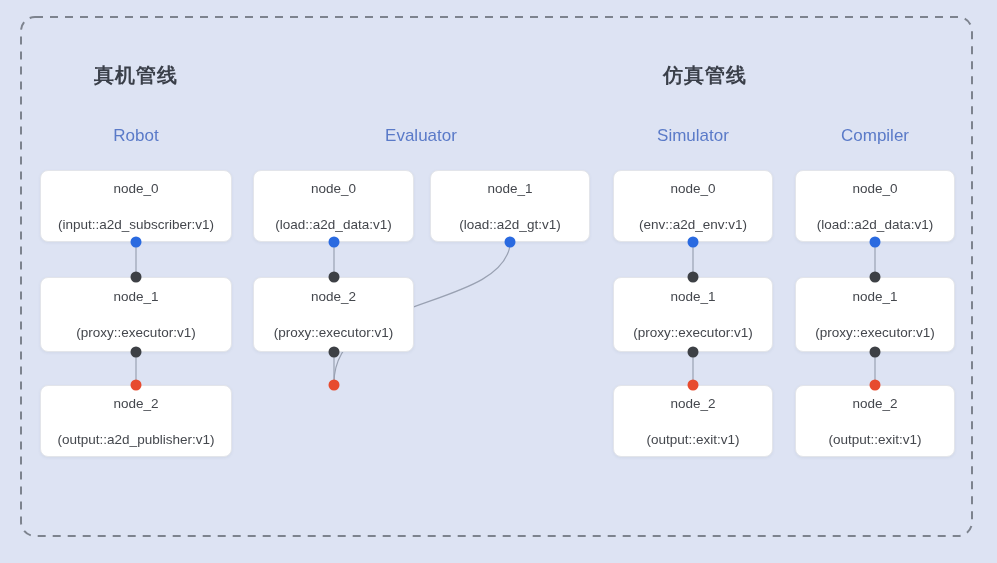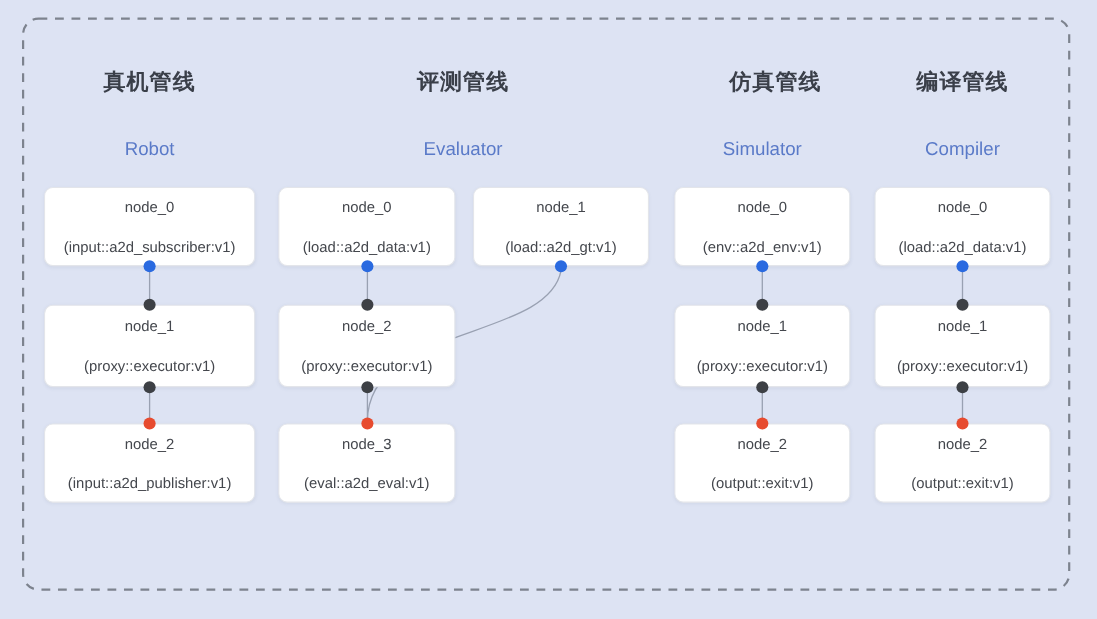--- a/index.html
+++ b/index.html
@@ -52,57 +52,51 @@
     <path class="edge" d="M510 246 C 498 310, 334 295, 334 383"></path>
 
     <path class="edge" d="M693 242 L693 277"></path>
     <path class="edge" d="M693 352 L693 385"></path>
 
     <path class="edge" d="M875 242 L875 277"></path>
     <path class="edge" d="M875 352 L875 385"></path>
   </svg>
 
   <div class="zh" style="left:36px;top:62px">真机管线</div>
-  <div class="zh" style="left:321px;top:62px">评测管线</div>
   <div class="zh" style="left:605px;top:62px">仿真管线</div>
-  <div class="zh" style="left:775px;top:62px">编译管线</div>
 
   <div class="en" style="left:36px;top:122px">Robot</div>
   <div class="en" style="left:593px;top:122px">Simulator</div>
   <div class="en" style="left:321px;top:122px">Evaluator</div>
   <div class="en" style="left:775px;top:122px">Compiler</div>
 
   <div class="node" style="left:40px;top:170px;width:192px;height:72px">
     <div class="nt">node_0</div>
     <div class="ns">(input::a2d_subscriber:v1)</div>
   </div>
   <div class="node" style="left:40px;top:277px;width:192px;height:75px">
     <div class="nt">node_1</div>
     <div class="ns">(proxy::executor:v1)</div>
   </div>
   <div class="node" style="left:40px;top:385px;width:192px;height:72px">
     <div class="nt">node_2</div>
-    <div class="ns">(input::a2d_publisher:v1)</div>
+    <div class="ns">(output::a2d_publisher:v1)</div>
   </div>
 
   <div class="node" style="left:253px;top:170px;width:161px;height:72px">
     <div class="nt">node_0</div>
     <div class="ns">(load::a2d_data:v1)</div>
   </div>
   <div class="node" style="left:430px;top:170px;width:160px;height:72px">
     <div class="nt">node_1</div>
     <div class="ns">(load::a2d_gt:v1)</div>
   </div>
   <div class="node" style="left:253px;top:277px;width:161px;height:75px">
     <div class="nt">node_2</div>
     <div class="ns">(proxy::executor:v1)</div>
-  </div>
-  <div class="node" style="left:253px;top:385px;width:161px;height:72px">
-    <div class="nt">node_3</div>
-    <div class="ns">(eval::a2d_eval:v1)</div>
   </div>
 
   <div class="node" style="left:613px;top:170px;width:160px;height:72px">
     <div class="nt">node_0</div>
     <div class="ns">(env::a2d_env:v1)</div>
   </div>
   <div class="node" style="left:613px;top:277px;width:160px;height:75px">
     <div class="nt">node_1</div>
     <div class="ns">(proxy::executor:v1)</div>
   </div>

